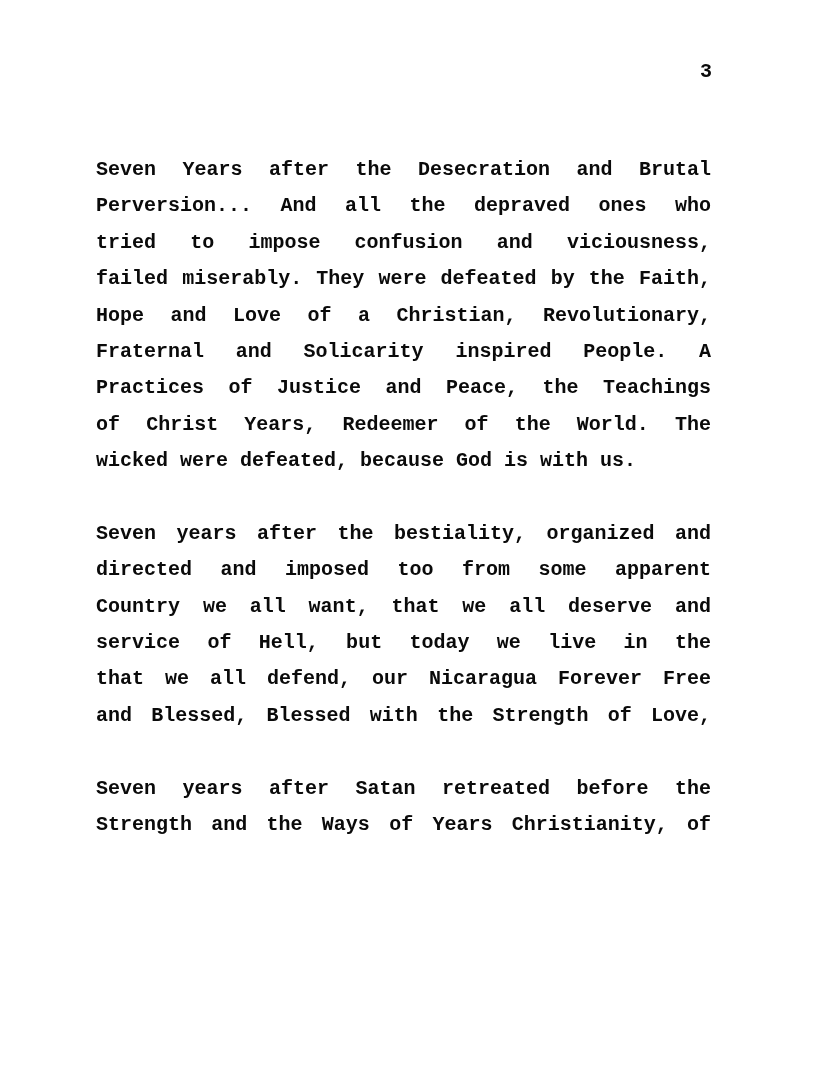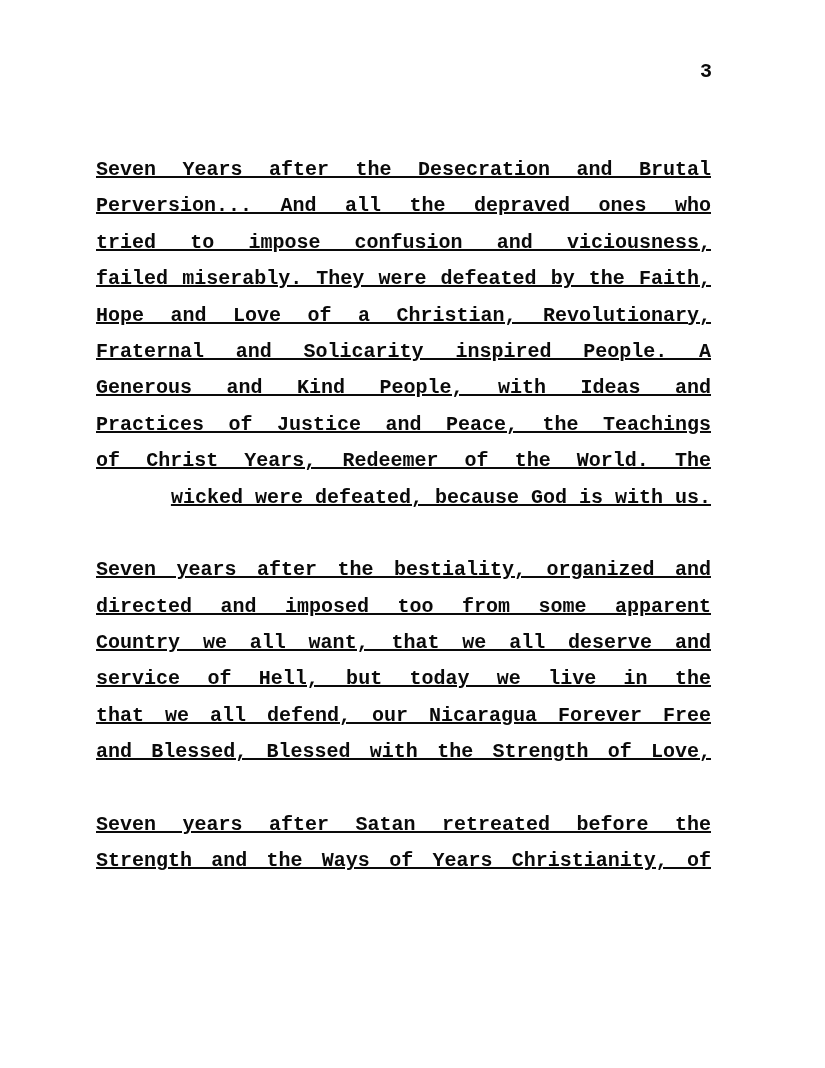--- a/index.html
+++ b/index.html
@@ -33,48 +33,46 @@
     position: absolute;
     left: 96px;
     top: 152px;
     width: 615px;
     font-size: 20px;
     font-weight: 700;
     line-height: 36.4px;
   }
   .paragraph {
     margin: 0 0 36.4px 0;
-    text-decoration: underline;
   }
   .line {
     white-space: pre-wrap;
     height: 36.4px;
     overflow: hidden;
-    text-align: right;
+    text-align: left;
   }
   .line.justified {
     text-align: justify;
     text-align-last: justify;
     -moz-text-align-last: justify;
   }
 </style>
 </head>
 <body>
 
 <div class="page">
   <div class="page-number">3</div>
   <div class="text-block" id="text-block">
       <div class="paragraph">
         <div class="line justified">Seven Years after the Desecration and Brutal</div>
         <div class="line justified">Perversion... And all the depraved ones who</div>
         <div class="line justified">tried to impose confusion and viciousness,</div>
         <div class="line justified">failed miserably. They were defeated by the Faith,</div>
         <div class="line justified">Hope and Love of a Christian, Revolutionary,</div>
         <div class="line justified">Fraternal and Solicarity inspired People. A</div>
-        <div class="line justified">Generous and Kind People, with Ideas and</div>
         <div class="line justified">Practices of Justice and Peace, the Teachings</div>
         <div class="line justified">of Christ Years, Redeemer of the World. The</div>
         <div class="line">wicked were defeated, because God is with us.</div>
       </div>
       <div class="paragraph">
         <div class="line justified">Seven years after the bestiality, organized and</div>
         <div class="line justified">directed and imposed too from some apparent</div>
         <div class="line justified">Country we all want, that we all deserve and</div>
         <div class="line justified">service of Hell, but today we live in the</div>
         <div class="line justified">that we all defend, our Nicaragua Forever Free</div>

